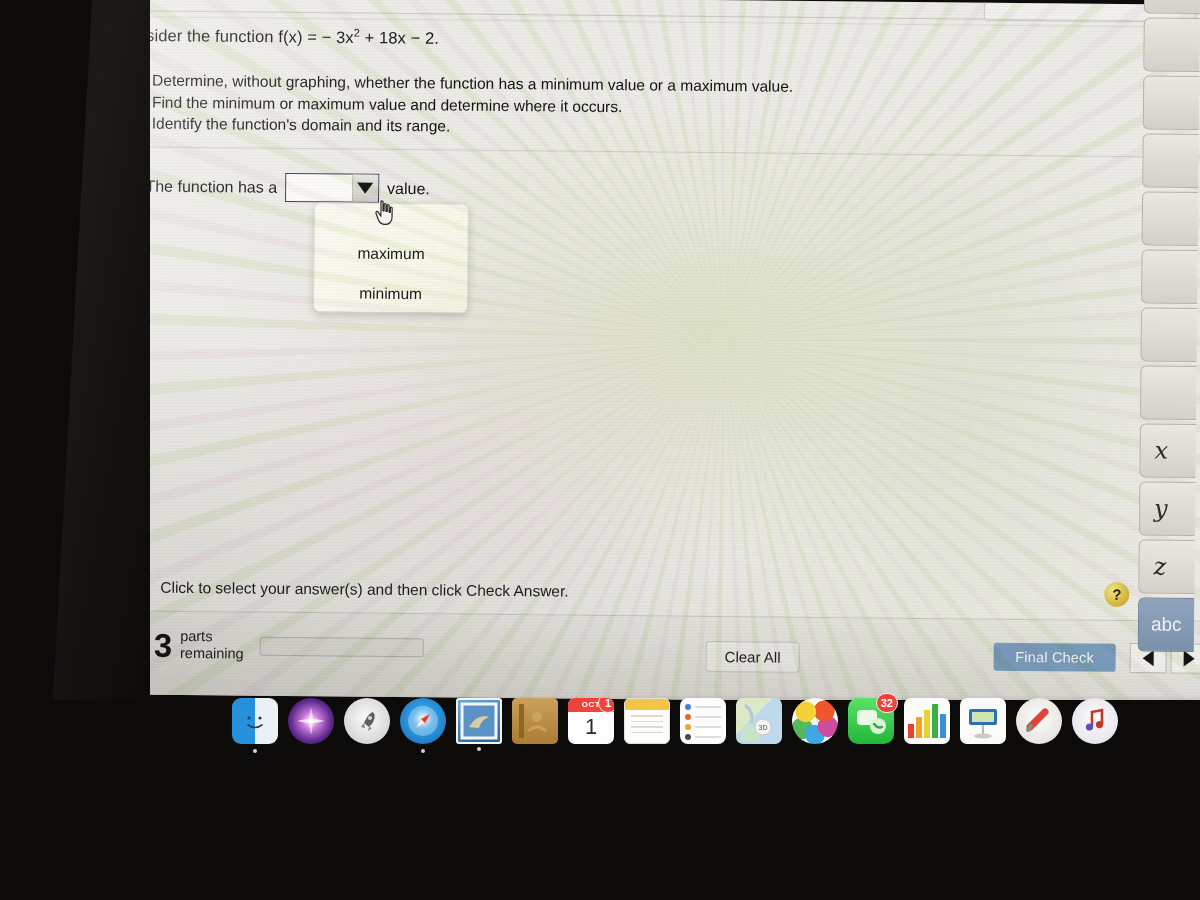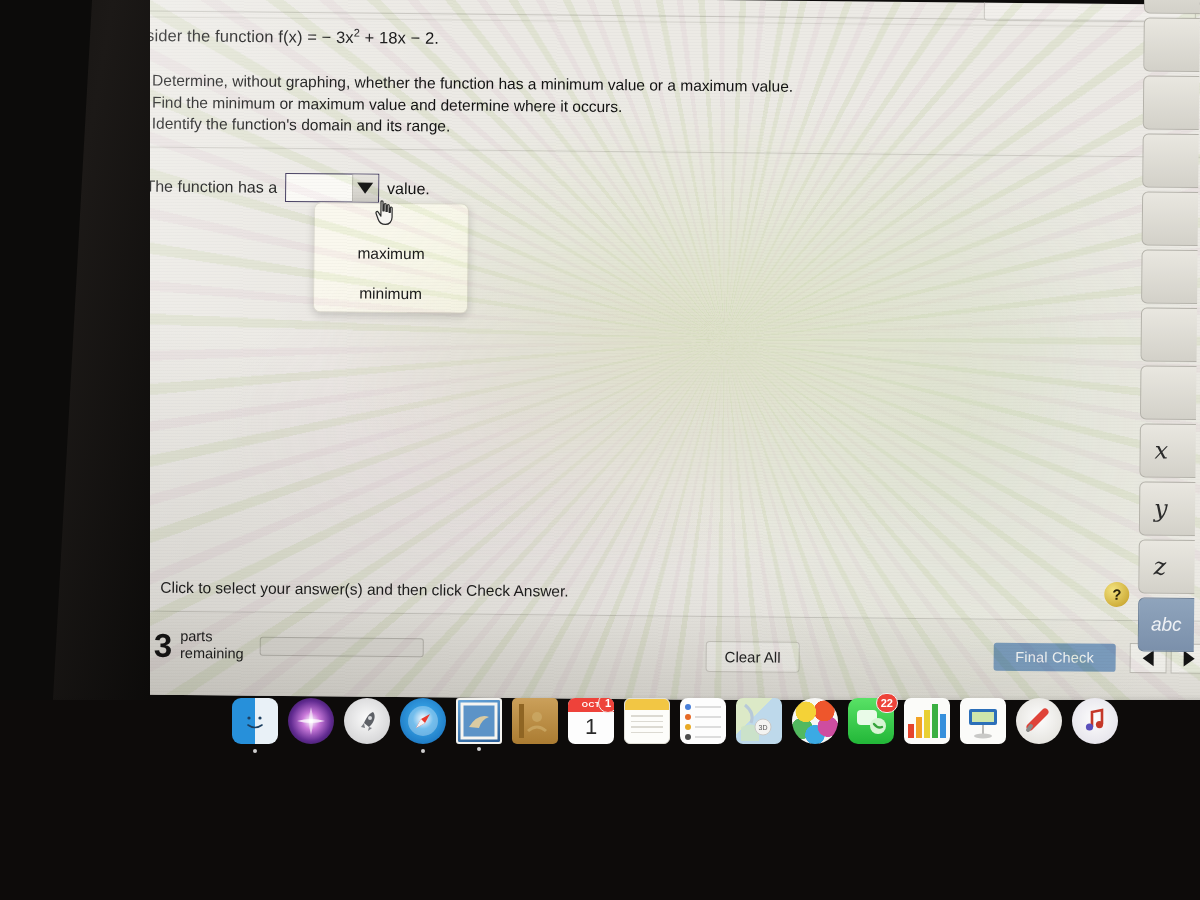--- a/index.html
+++ b/index.html
@@ -456,21 +456,21 @@
     <div class="pkey" style="top:18px;"></div>
     <div class="pkey" style="top:76px;"></div>
     <div class="pkey" style="top:134px;"></div>
     <div class="pkey" style="top:192px;"></div>
     <div class="pkey" style="top:250px;"></div>
     <div class="pkey" style="top:308px;"></div>
     <div class="pkey" style="top:366px;"></div>
     <div class="pkey" style="top:424px;">x</div>
     <div class="pkey" style="top:482px;">y</div>
     <div class="pkey" style="top:540px;">z</div>
-    <div class="pkey blue" style="top:598px;font-style:italic;">abc</div>
+    <div class="pkey blue" style="top:598px;">abc</div>
   </div>
 
   <div id="dock">
 
     <div class="dock-icon ic-finder">
       <span class="glyph">
         <svg width="30" height="30" viewBox="0 0 30 30">
           <circle cx="9" cy="12" r="1.6" fill="#1d3f5e"></circle>
           <circle cx="20" cy="12" r="1.6" fill="#1d3f5e"></circle>
           <path d="M8 19 Q15 24 22 19" stroke="#1d3f5e" stroke-width="1.6" fill="none" stroke-linecap="round"></path>
@@ -579,21 +579,21 @@
     <div class="dock-icon ic-photos"></div>
 
     <div class="dock-icon ic-messages">
       <span class="glyph">
         <svg width="40" height="40" viewBox="0 0 40 40">
           <rect x="6" y="9" width="20" height="15" rx="4" fill="#eafbe9"></rect>
           <circle cx="27" cy="25" r="8" fill="#d9f5d6"></circle>
           <path d="M23 23 q4 5 8 3" stroke="#3aa33f" stroke-width="2.4" fill="none" stroke-linecap="round"></path>
         </svg>
       </span>
-      <span class="badge">22</span>
+      <span class="badge">32</span>
     </div>
 
     <div class="dock-icon ic-numbers">
       <s style="height:40%;background:#e0452f"></s>
       <s style="height:62%;background:#efa32c"></s>
       <s style="height:82%;background:#e8d03a"></s>
       <s style="height:100%;background:#3fae46"></s>
       <s style="height:72%;background:#3b8fd8"></s>
     </div>
 

